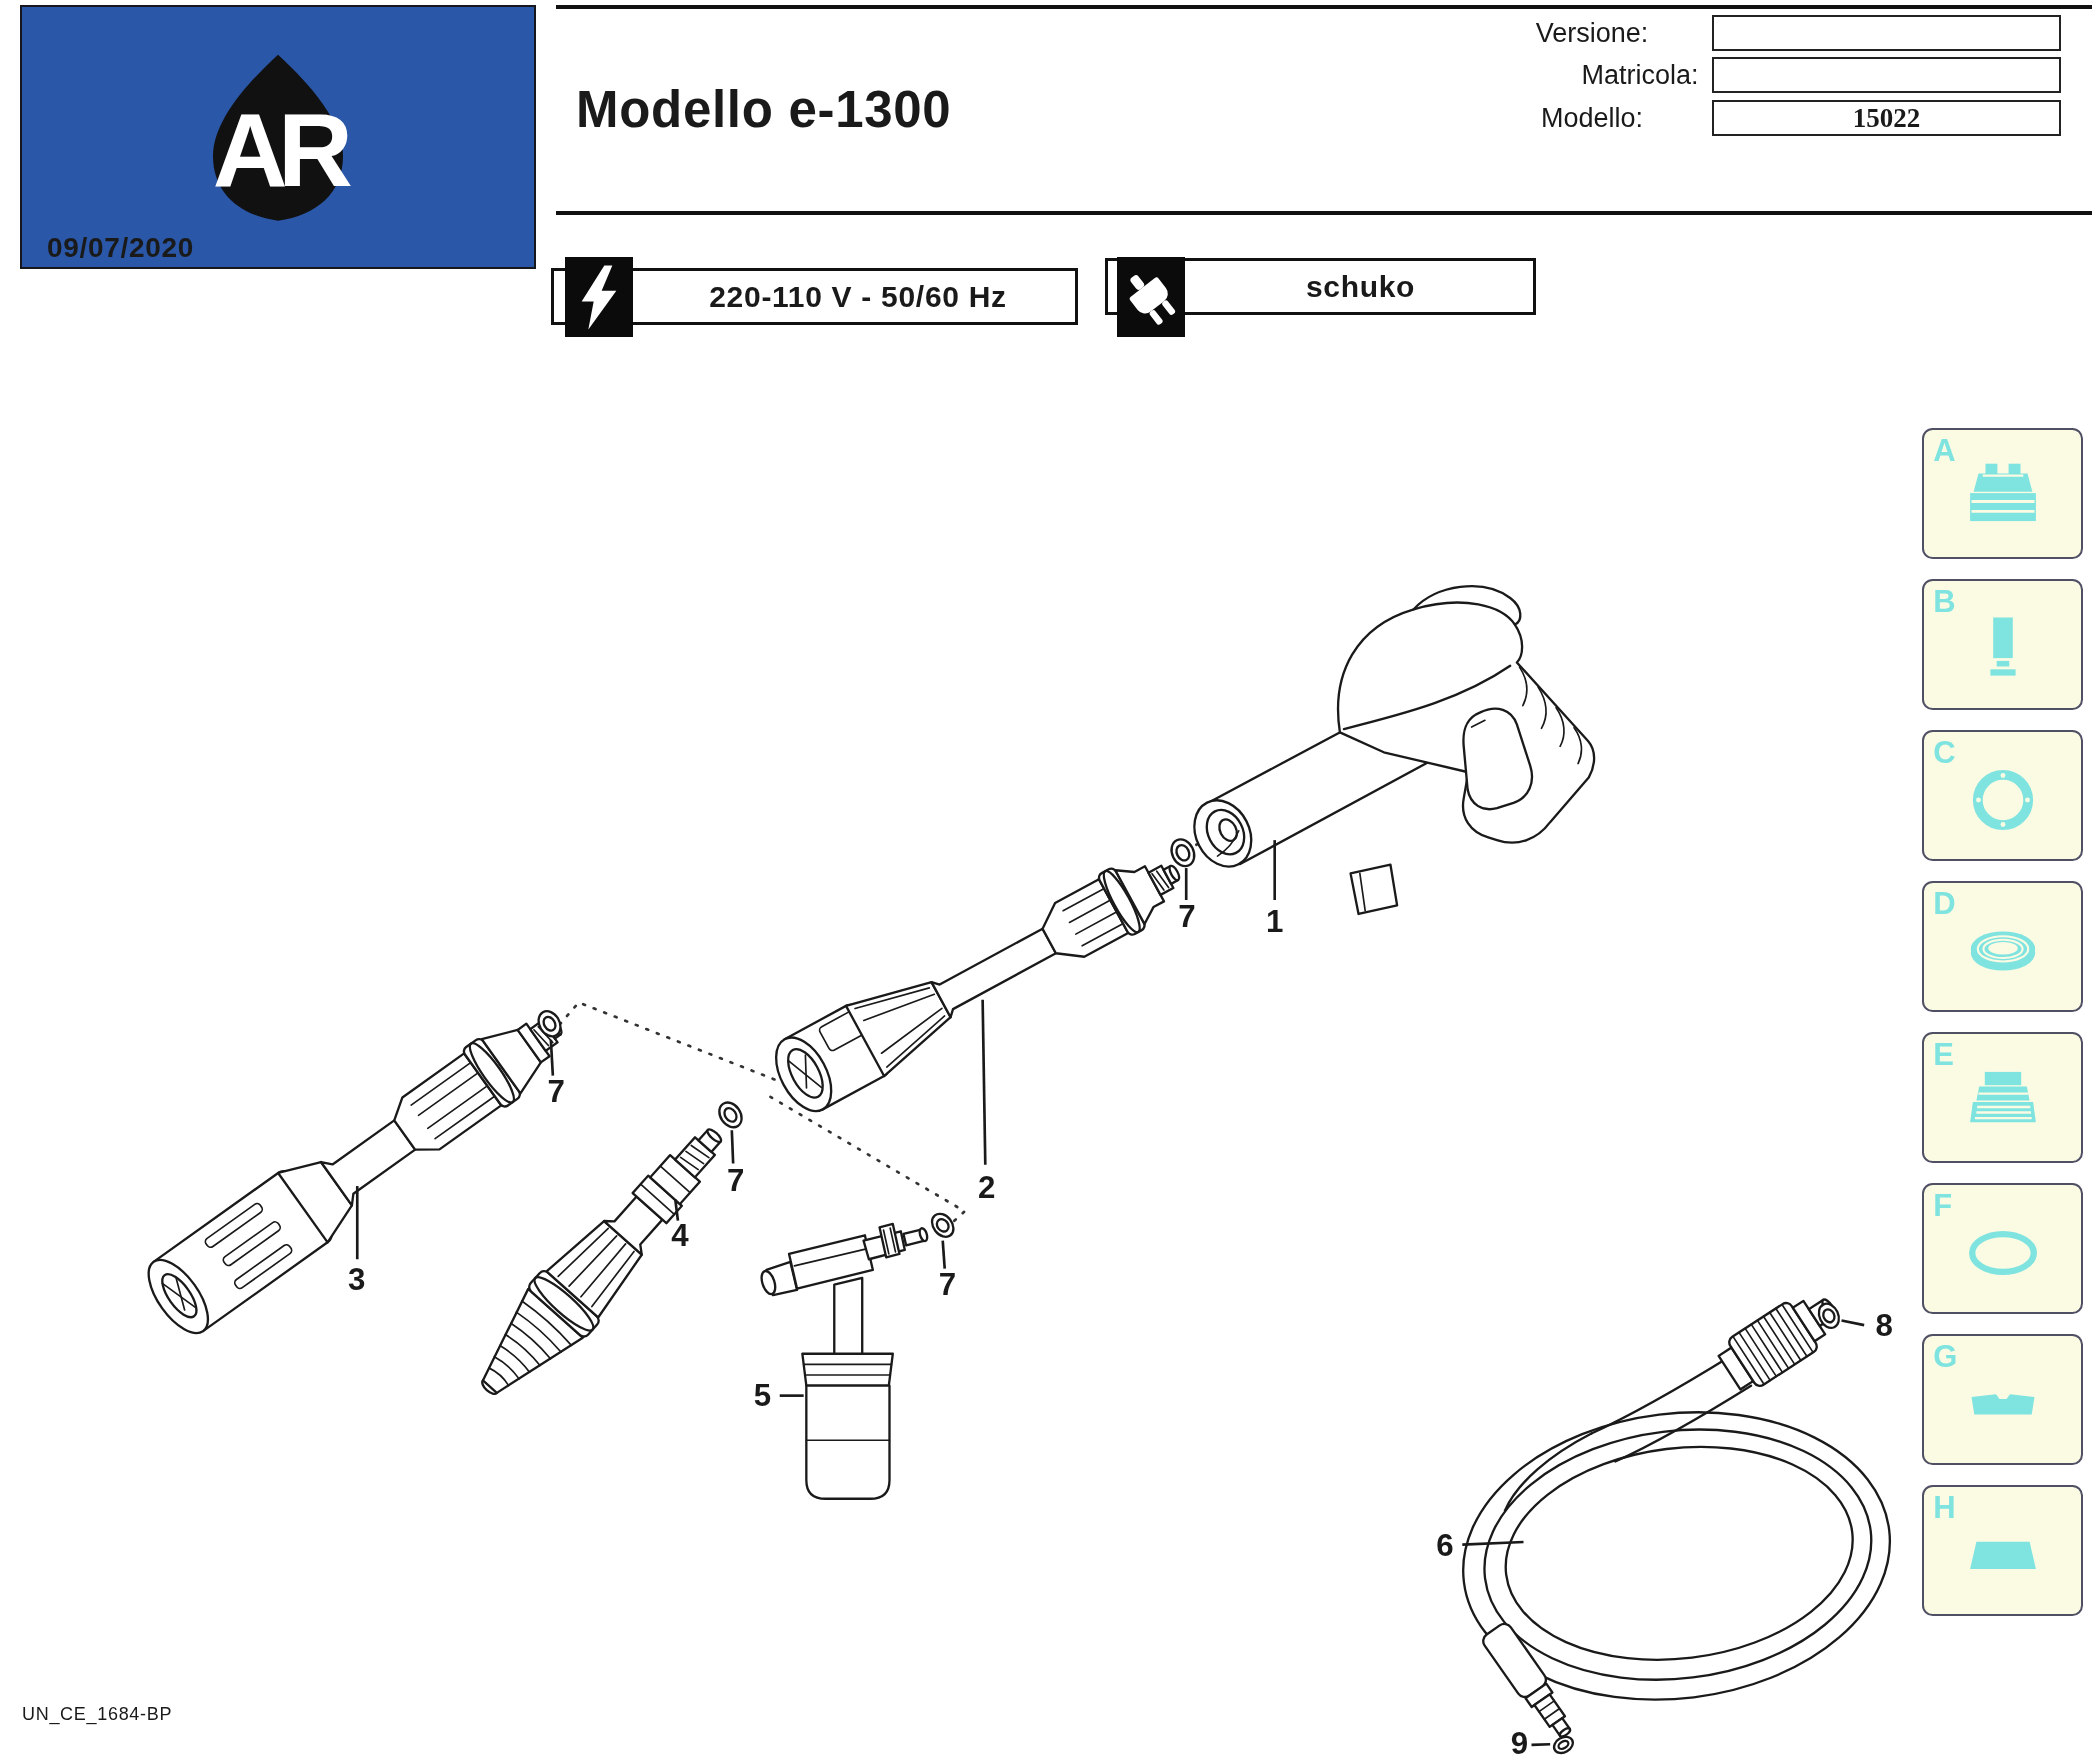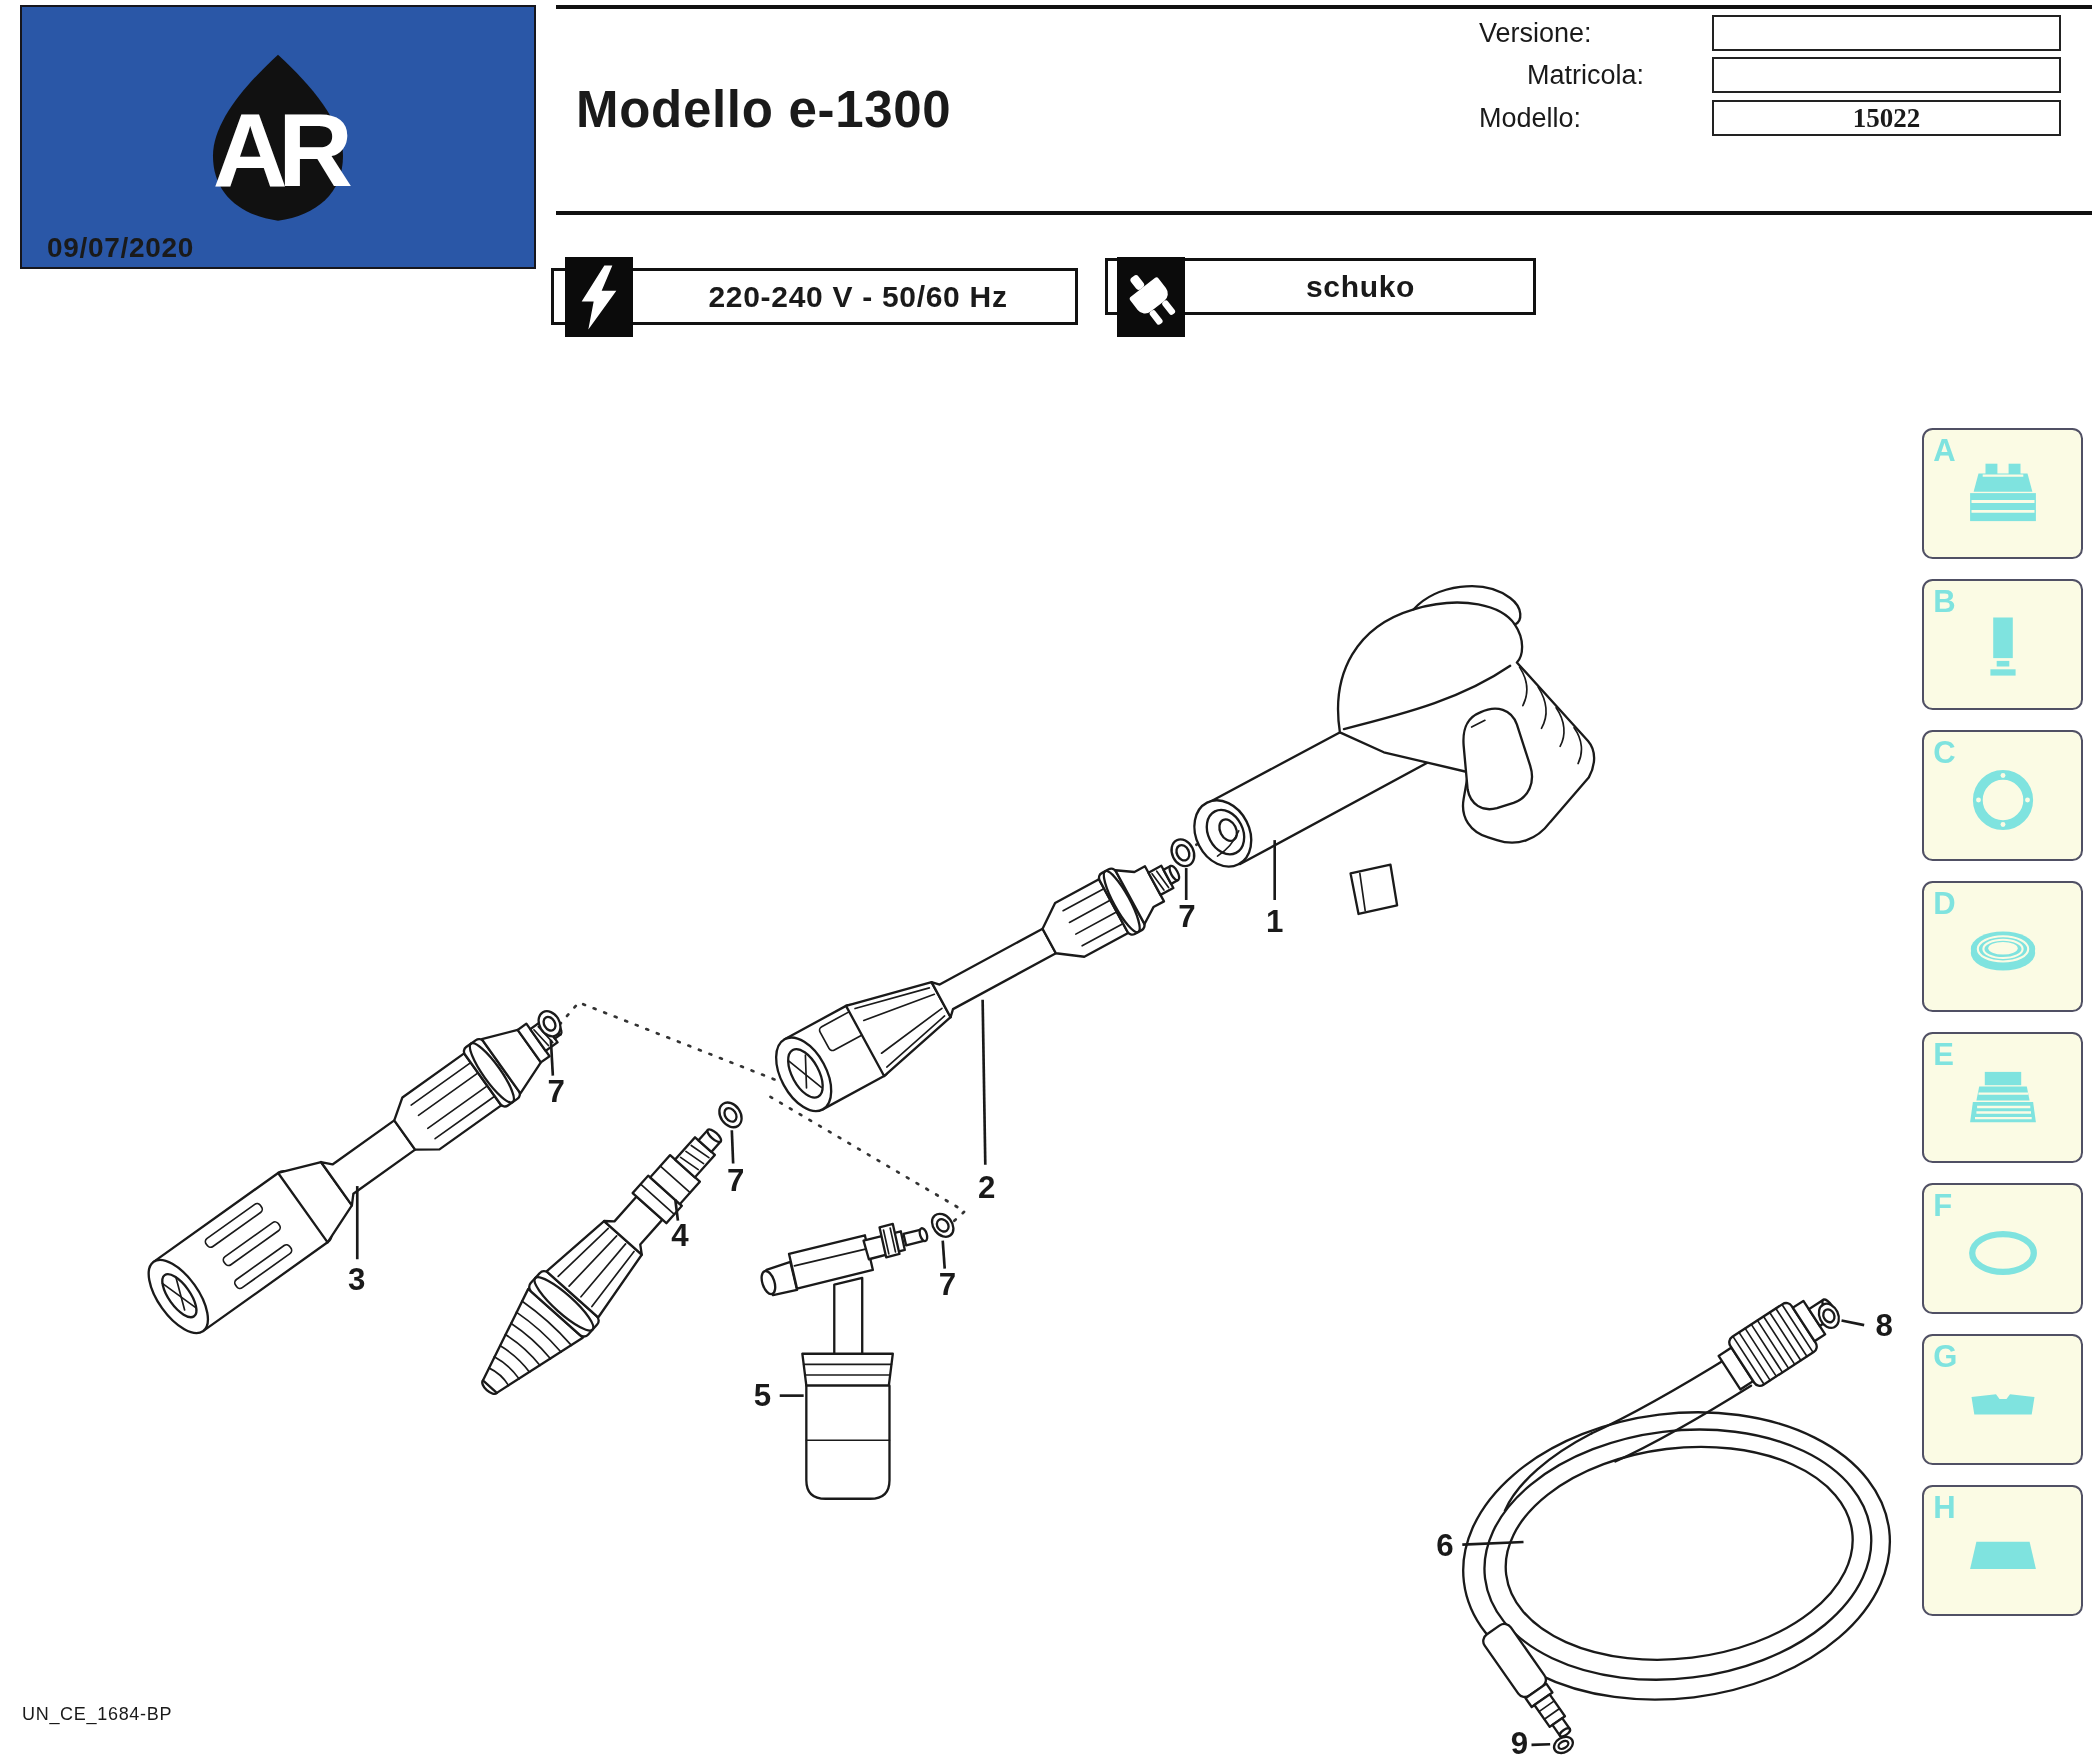--- a/index.html
+++ b/index.html
@@ -29,21 +29,21 @@
   }
   .date-text{left:47px;top:232px;font-size:28px;font-weight:bold;letter-spacing:0.7px;}
 
   .title-band{
     left:556px;top:5.3px;width:1536px;height:210px;
     border-top:4px solid #111;border-bottom:4px solid #111;
   }
   .page-title{left:576px;top:80px;font-size:51px;font-weight:bold;letter-spacing:0.7px;}
 
   .form-label{
-    width:226px;text-align:left;font-size:27px;
+    width:226px;text-align:center;font-size:27px;
     line-height:37px;
   }
   .form-input{
     left:1712px;width:349px;height:36px;
     border:2.7px solid #222;background:#fff;
     font-family:Liberation Serif, serif;font-size:27px;font-weight:bold;text-align:center;
     color:var(--ink);
   }
 
   
@@ -102,21 +102,21 @@
 <div class="abs page-title">Modello e-1300</div>
 
 <div class="abs form-label" style="left:1479px;top:14.6px;">Versione:</div>
 <input class="abs form-input" style="top: 14.6px;" value="">
 <div class="abs form-label" style="left:1527px;top:57px;">Matricola:</div>
 <input class="abs form-input" style="top: 57px;" value="">
 <div class="abs form-label" style="left:1479px;top:100px;">Modello:</div>
 <input class="abs form-input" style="top: 100px;" value="15022">
 
 <div class="abs badge-white" style="left:551px;top:268px;width:527px;padding-left:87px;">
-  <span>220-240 V - 50/60 Hz</span>
+  <span>220-110 V - 50/60 Hz</span>
 </div>
 <div class="abs badge-black" style="left:565px;top:257px;">
   <svg width="48" height="67" viewBox="0 0 72 100">
     <polygon points="44,2 10,56 28,56 20,98 62,40 40,40 56,2" fill="#fff"></polygon>
   </svg>
 </div>
 
 <div class="abs badge-white" style="left:1105px;top:258px;width:431px;padding-left:80px;">
   <span>schuko</span>
 </div>

